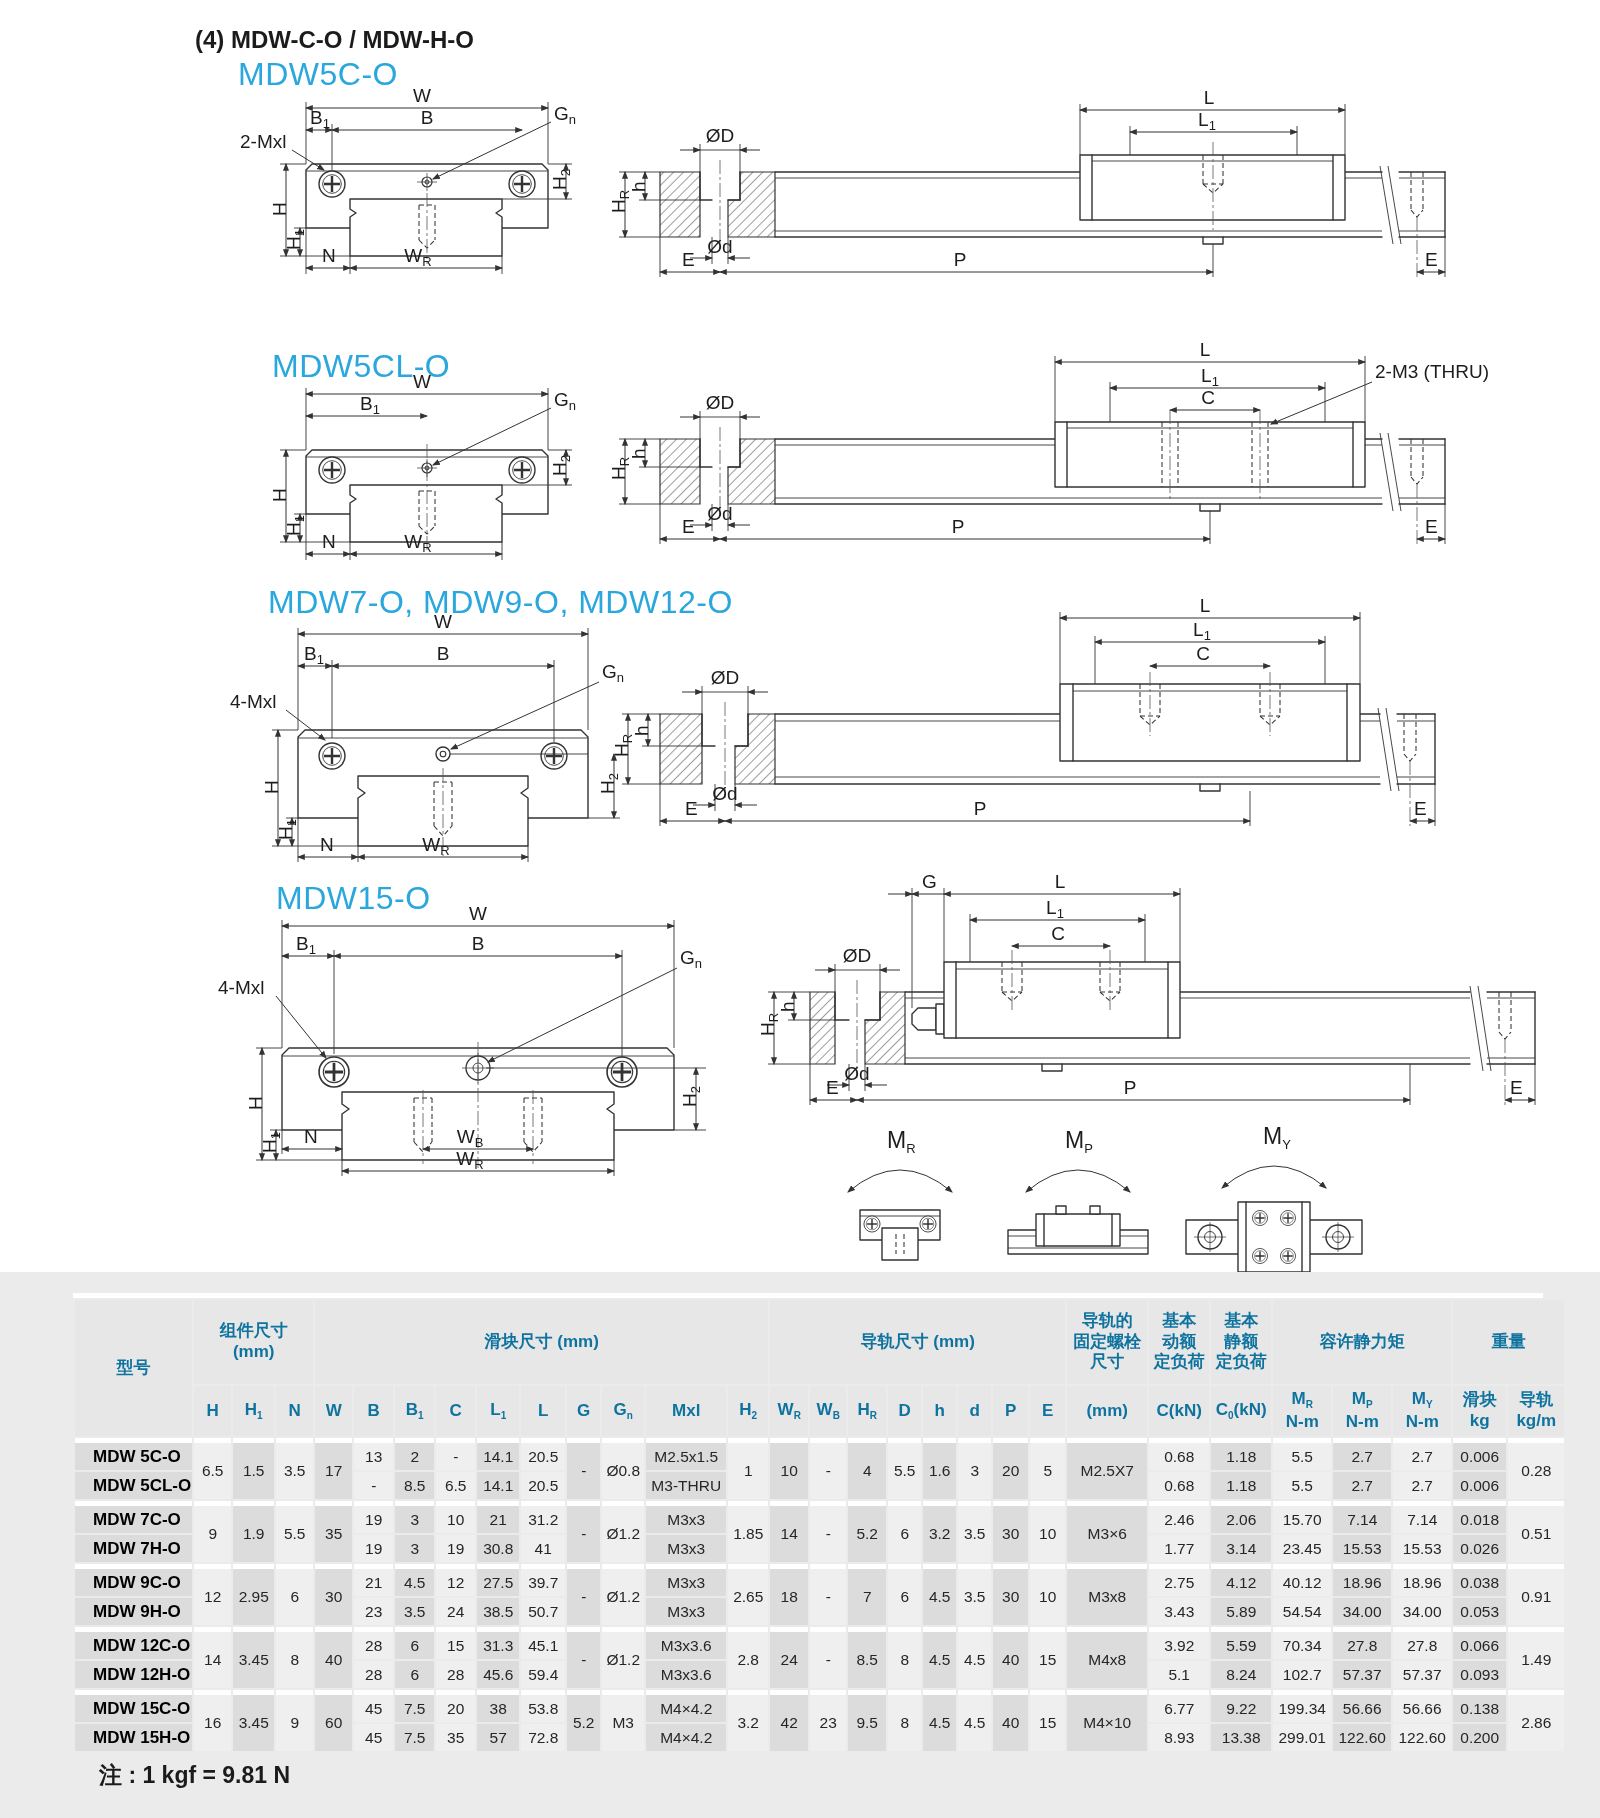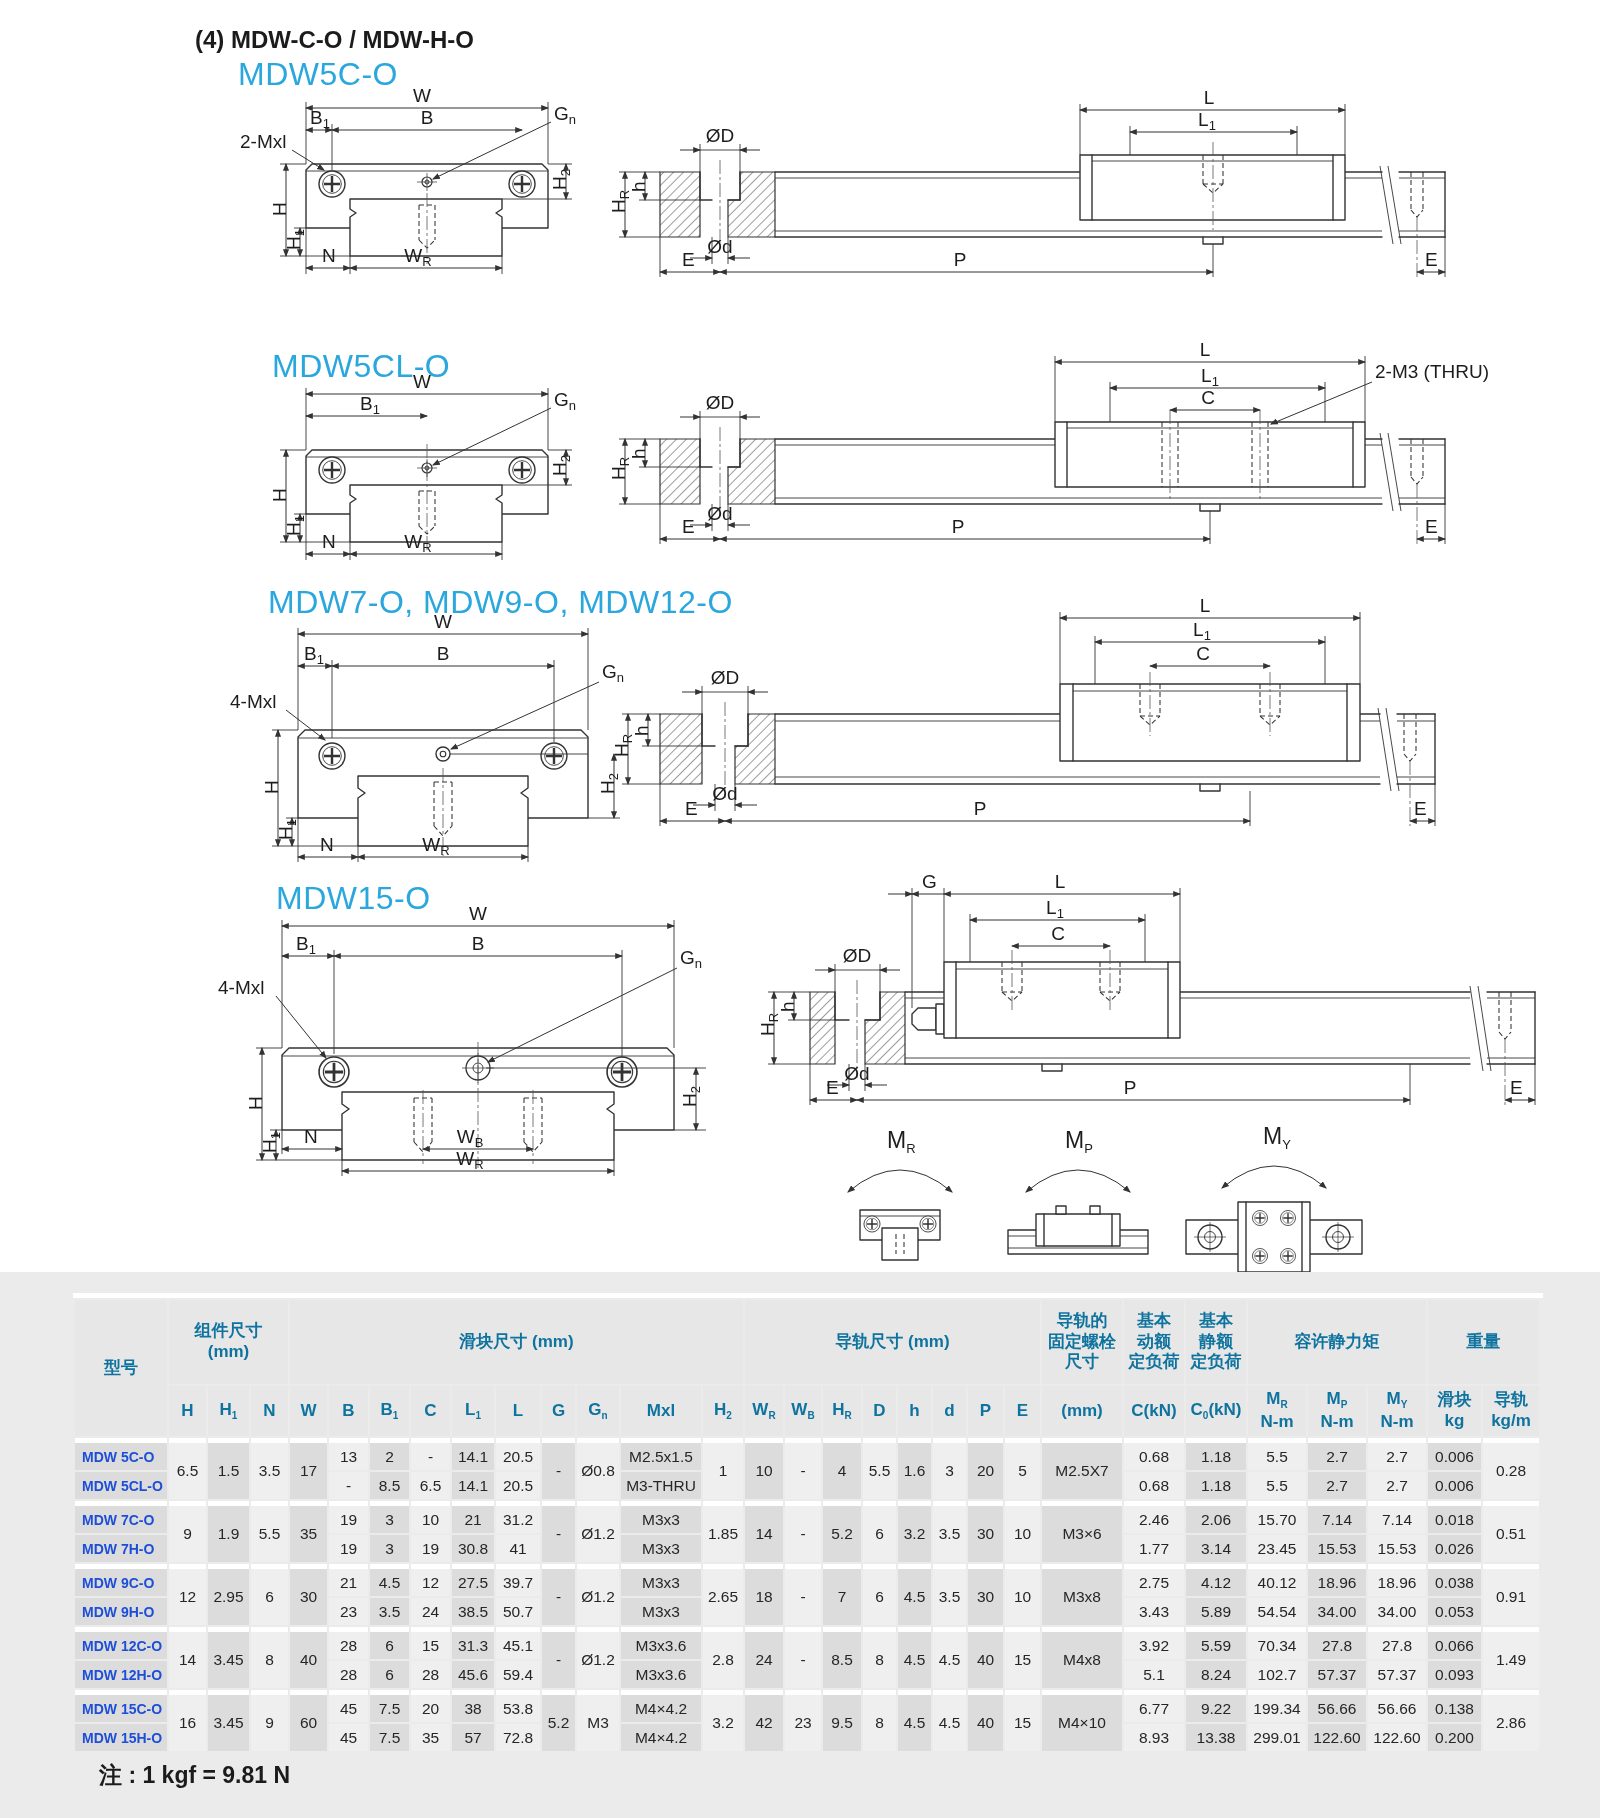--- a/index.html
+++ b/index.html
@@ -24,21 +24,21 @@
   .topline{position:absolute;left:73px;top:1293px;width:1470px;height:5px;background:#fff}
   table.tbl{position:absolute;left:73px;top:1298px;border-collapse:separate;border-spacing:2px;
             table-layout:fixed;background:transparent}
   .tbl th{background:#e7e7e7;color:#0e739f;font-size:17px;font-weight:bold;text-align:center;
           vertical-align:middle;line-height:1.22;padding:2px 1px;overflow:hidden}
   .tbl thead tr:first-child th{height:80px}
   .tbl thead tr:last-child th{height:46px}
   .tbl td{font-size:15.5px;color:#262626;text-align:center;vertical-align:middle;height:27px;
           padding:0 1px;overflow:hidden;white-space:nowrap}
   .c-d{background:#dcdcdc}.c-l{background:#efefef}
-  td.model{text-align:left;padding-left:7px;font-weight:bold;font-size:14px;color:#1d4ed8}
+  td.model{text-align:left;padding-left:18px;font-weight:bold;font-size:17px;color:#000000}
   tr.pair-start>td{border-top:5px solid #fff}
   sub{font-size:10px}
   .note{position:absolute;left:99px;top:1760px;font-size:23px;color:#1b1b1b;font-weight:600}
 </style>
 </head>
 <body>
 
 <svg width="0" height="0" style="position:absolute" aria-hidden="true">
 <defs>
   <marker id="arr" viewBox="0 0 10 10" refX="8.5" refY="5" markerWidth="8" markerHeight="8" orient="auto-start-reverse">

